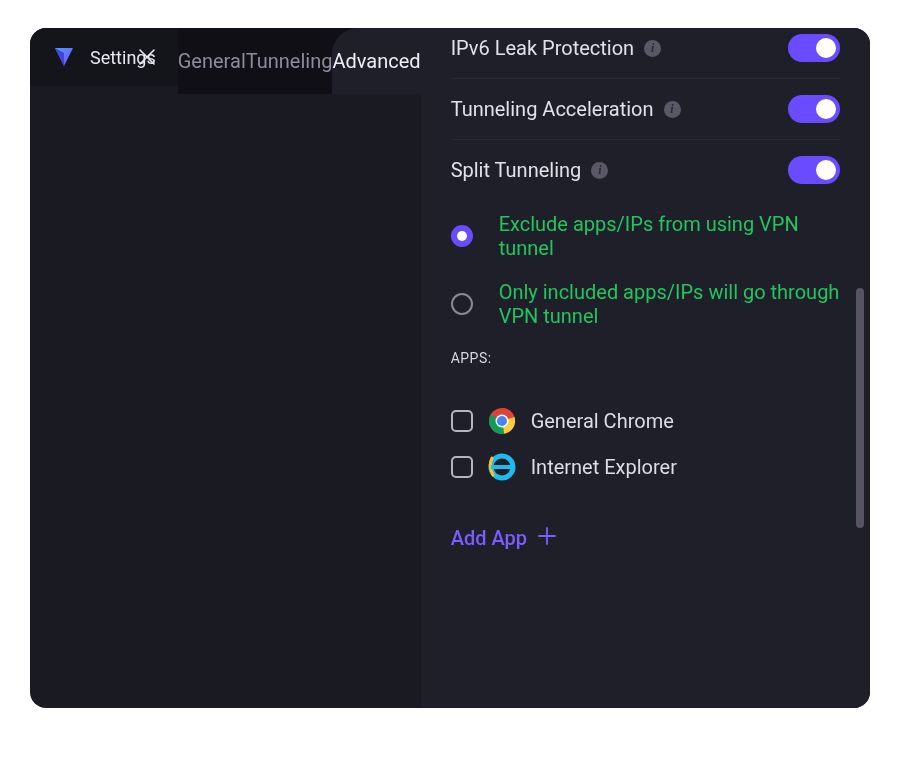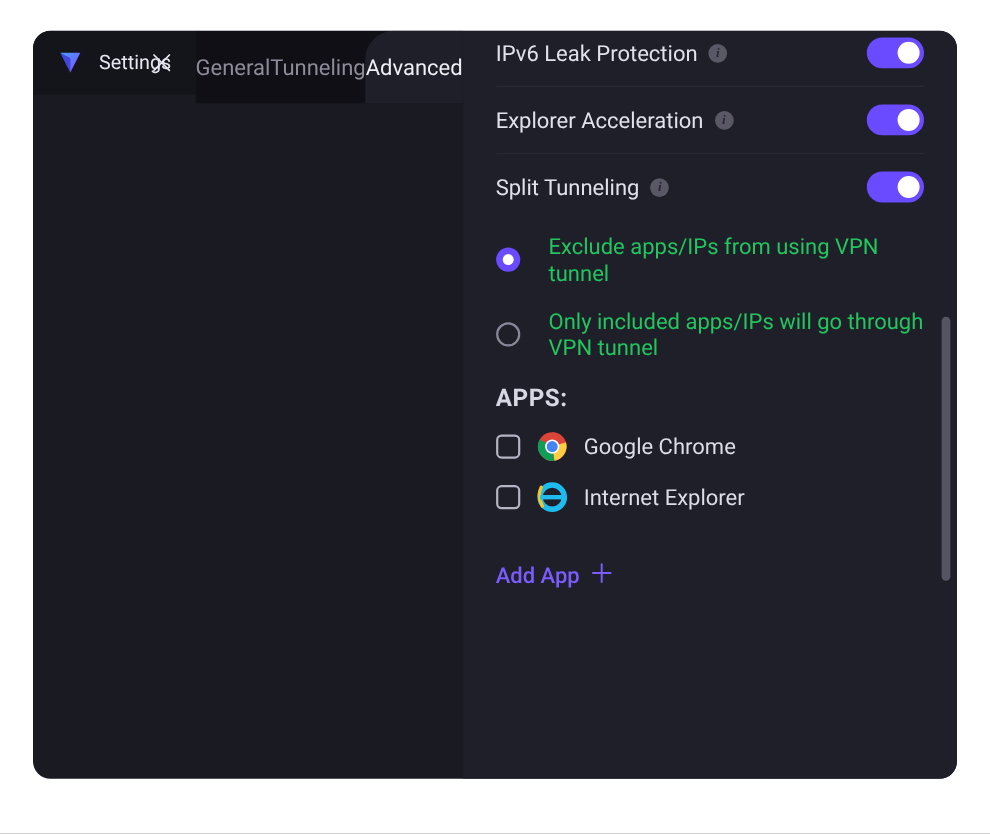--- a/index.html
+++ b/index.html
@@ -184,24 +184,23 @@
       padding-right: 20px;
     }
     .col-right {
       flex: 0.9;
       border-left: 1px solid rgba(255,255,255,0.06);
       padding-left: 28px;
       position: relative;
     }
     .col-heading {
       color: #d8d6e2;
-      font-size: 22px;
+      font-size: 14px;
       letter-spacing: 0.5px;
-      margin-bottom: 8px;
-      font-weight: bold;
+      margin-bottom: 32px;
     }
     .app-row {
       display: flex;
       align-items: center;
       gap: 14px;
       padding: 8px 0;
       cursor: pointer;
     }
     .checkbox {
       width: 22px;
@@ -304,21 +303,21 @@
         <span>IPv6 Leak Protection</span>
         <span class="info-icon">i</span>
       </div>
       <div class="toggle">
           <div class="knob"></div>
         </div>
     </div>
 
     <div class="row">
       <div class="row-label">
-        <span>Explorer Acceleration</span>
+        <span>Tunneling Acceleration</span>
         <span class="info-icon">i</span>
       </div>
       <div class="toggle">
           <div class="knob"></div>
         </div>
     </div>
 
     <div class="row" style="border-bottom:none; padding-bottom:8px;">
       <div class="row-label">
         <span>Split Tunneling</span>
@@ -350,21 +349,21 @@
           <div class="app-ico">
             <svg width="28" height="28" viewBox="0 0 28 28">
               <circle cx="14" cy="14" r="13" fill="#db4437"></circle>
               <path d="M14 1 A13 13 0 0 1 26.5 10 L14 10 Z" fill="#db4437"></path>
               <path d="M26.5 10 A13 13 0 0 1 16 26.8 L14 14 Z" fill="#ffcd40"></path>
               <path d="M16 26.8 A13 13 0 0 1 2.8 7.5 L14 14 Z" fill="#0f9d58"></path>
               <circle cx="14" cy="14" r="6.5" fill="#fff"></circle>
               <circle cx="14" cy="14" r="5" fill="#4285f4"></circle>
             </svg>
           </div>
-          <span class="app-name">Google Chrome</span>
+          <span class="app-name">General Chrome</span>
         </div>
 
         <div class="app-row">
           <div class="checkbox"></div>
           <div class="app-ico">
             <svg width="28" height="28" viewBox="0 0 28 28">
               <circle cx="14" cy="14" r="11" fill="none" stroke="#1ebbee" stroke-width="5"></circle>
               <path d="M4 5 Q 0 13 5 22" fill="none" stroke="#f7c427" stroke-width="3" stroke-linecap="round"></path>
               <rect x="3" y="12" width="22" height="4" fill="#1ebbee"></rect>
             </svg>

